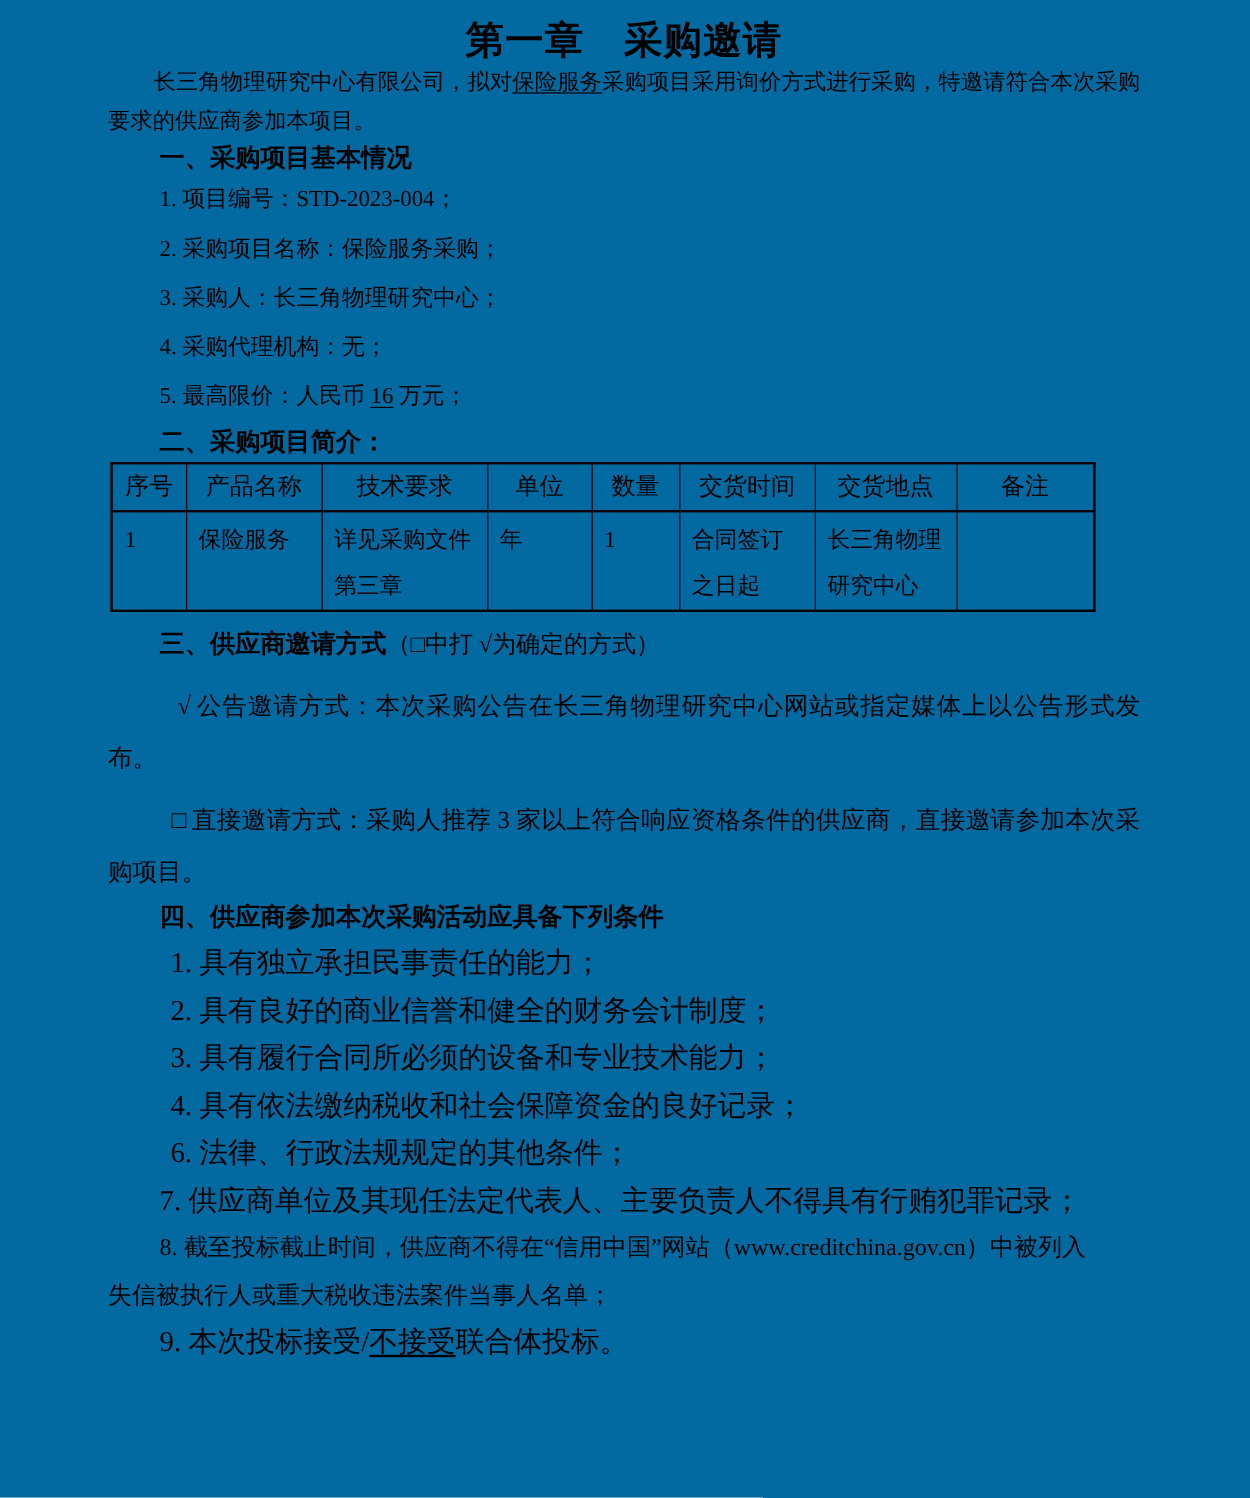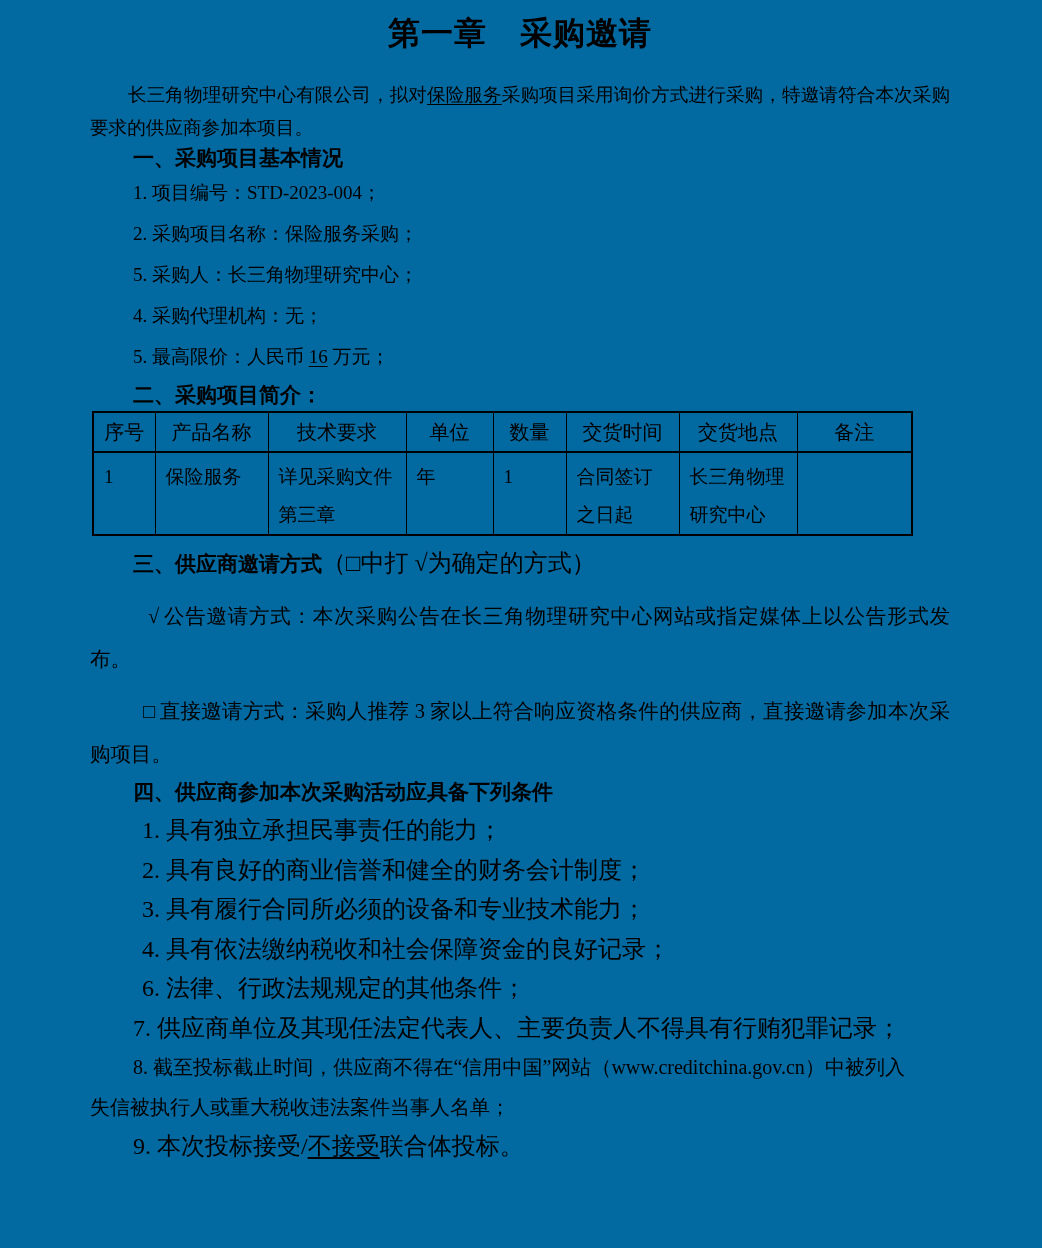--- a/index.html
+++ b/index.html
@@ -11,36 +11,36 @@
   }
   .page { width:1042px; height:1248px; padding:14px 92px 0 90px; background:#0369a1; }
 
   .title {
     font-family:"Liberation Sans","DejaVu Sans",sans-serif;
     font-weight:bold; font-size:32px; line-height:38px;
     text-align:center; letter-spacing:1px;
   }
 
   .intro {
-    margin-top:26px; font-size:18.6px; line-height:33px;
+    font-size:18.6px; line-height:33px;
     text-align:justify; text-indent:38px;
   }
 
   .sec {
     font-family:"Liberation Sans","DejaVu Sans",sans-serif;
     font-weight:bold; font-size:21px; line-height:28px;
     padding-left:43px;
   }
   #sec1 { margin-top:0; }
   #sec2 { margin-top:6px;font-family:Liberation Mono, monospace; }
   #sec3 { margin-top:12px; line-height:30px; }
   #sec4 { margin-top:2px; }
   .sec .paren {
     font-family:"Liberation Serif","DejaVu Serif",serif;
-    font-weight:normal; font-size:24px;
+    font-weight:normal; font-size:20px;
   }
 
   .s1-item { font-size:19px; line-height:41px; padding-left:43px; }
   .u { text-decoration:underline; text-underline-offset:3px; }
 
   table.spec {
     border-collapse:collapse; table-layout:fixed;
     width:819px; margin-left:2px;
     border:2px solid #000;
   }
@@ -78,21 +78,21 @@
 
   <h1 class="title">第一章　采购邀请</h1>
 
   <p class="intro"><span>长三角物理研究中心有限公司，拟对</span><span class="u">保险服务</span><span>采购项目采用询价方式进行采购，特邀请符合本次采购要求的供应商参加本项目。</span></p>
 
   <h2 class="sec" id="sec1">一、采购项目基本情况</h2>
 
   <div>
     <p class="s1-item"><span>1. 项目编号：STD-2023-004；</span><span class="u"></span><span></span></p>
     <p class="s1-item"><span>2. 采购项目名称：保险服务采购；</span><span class="u"></span><span></span></p>
-    <p class="s1-item"><span>5. 采购人：长三角物理研究中心；</span><span class="u"></span><span></span></p>
+    <p class="s1-item"><span>3. 采购人：长三角物理研究中心；</span><span class="u"></span><span></span></p>
     <p class="s1-item"><span>4. 采购代理机构：无；</span><span class="u"></span><span></span></p>
     <p class="s1-item"><span>5. 最高限价：人民币 </span><span class="u">16</span><span> 万元；</span></p>
   </div>
 
   <h2 class="sec" id="sec2">二、采购项目简介：</h2>
 
   <table class="spec">
     <colgroup>
       <col style="width:62px">
         <col style="width:113px">

